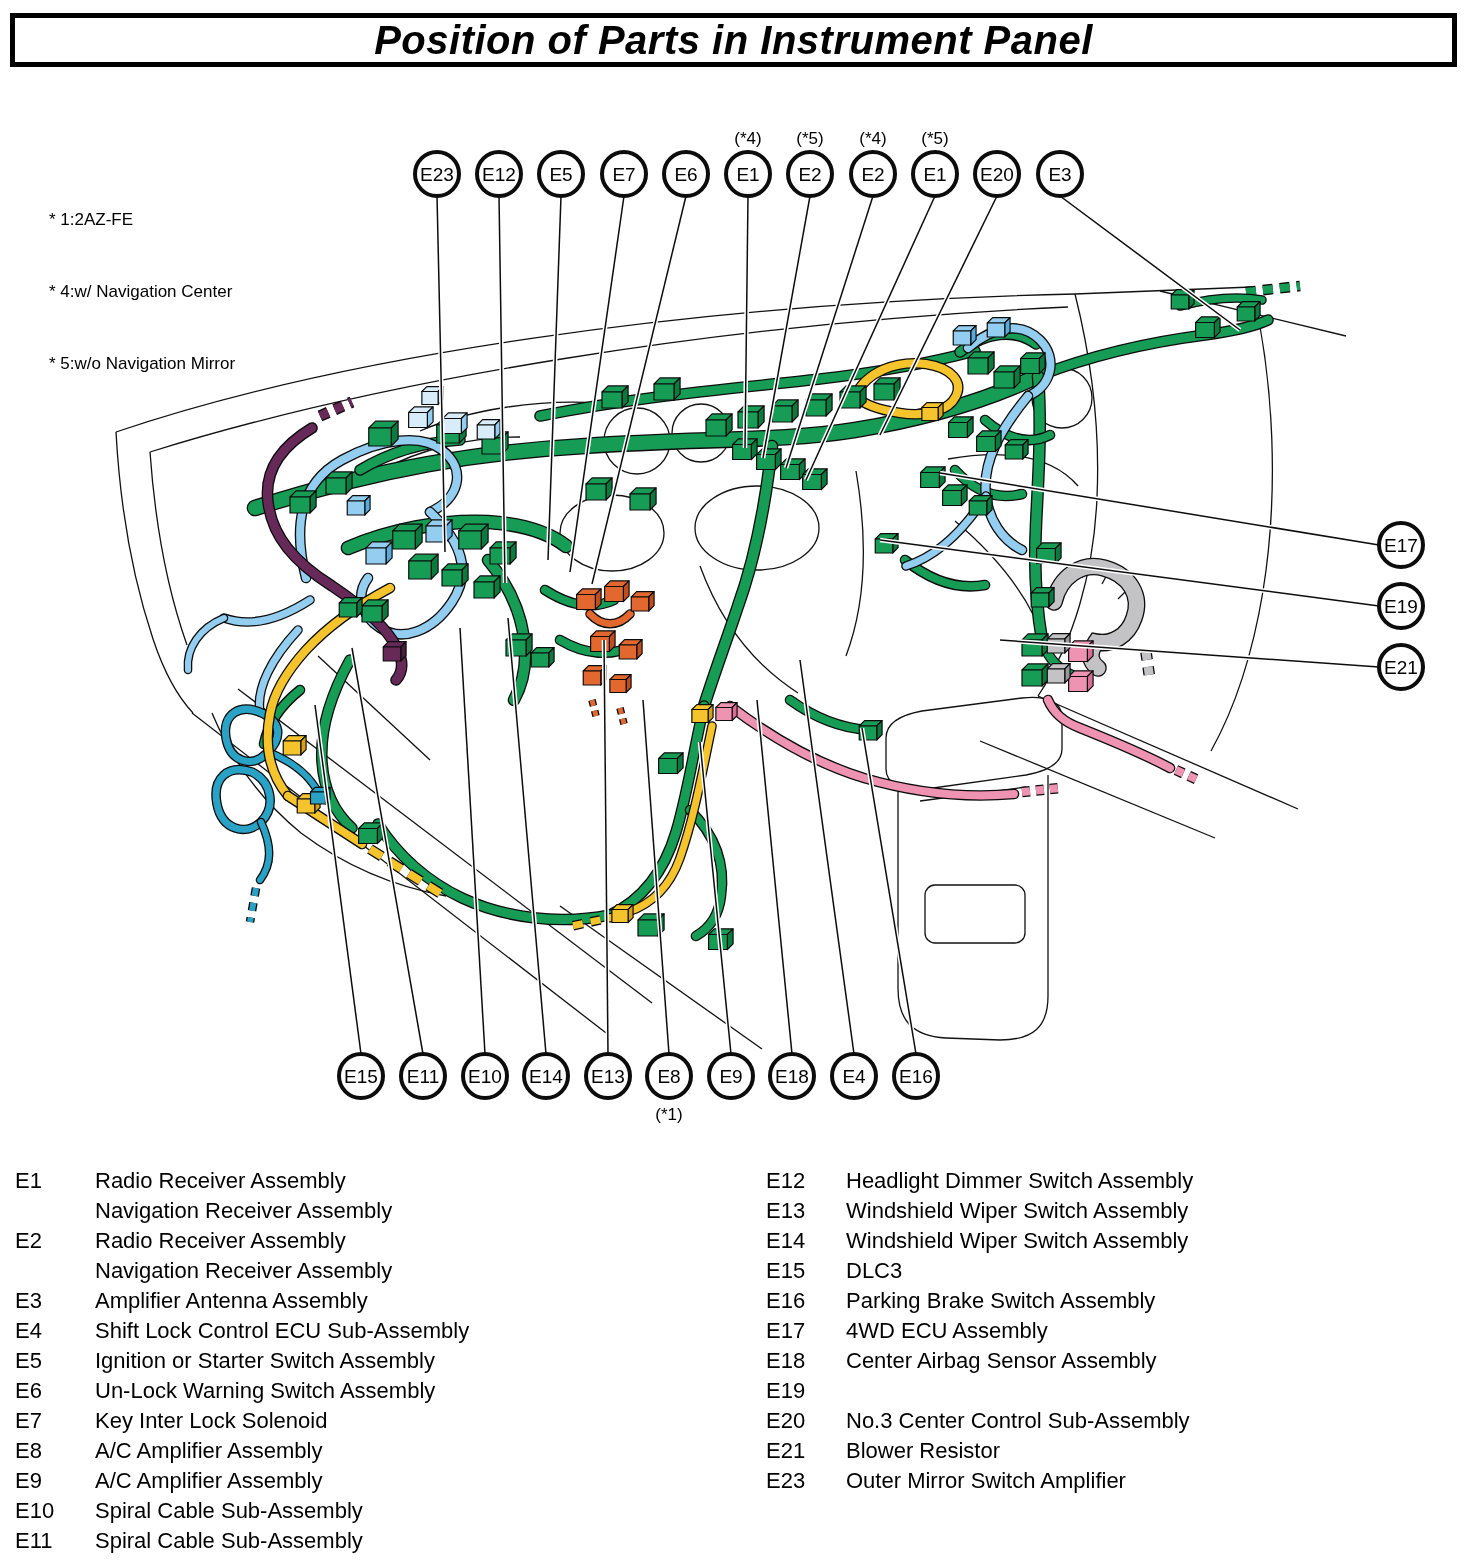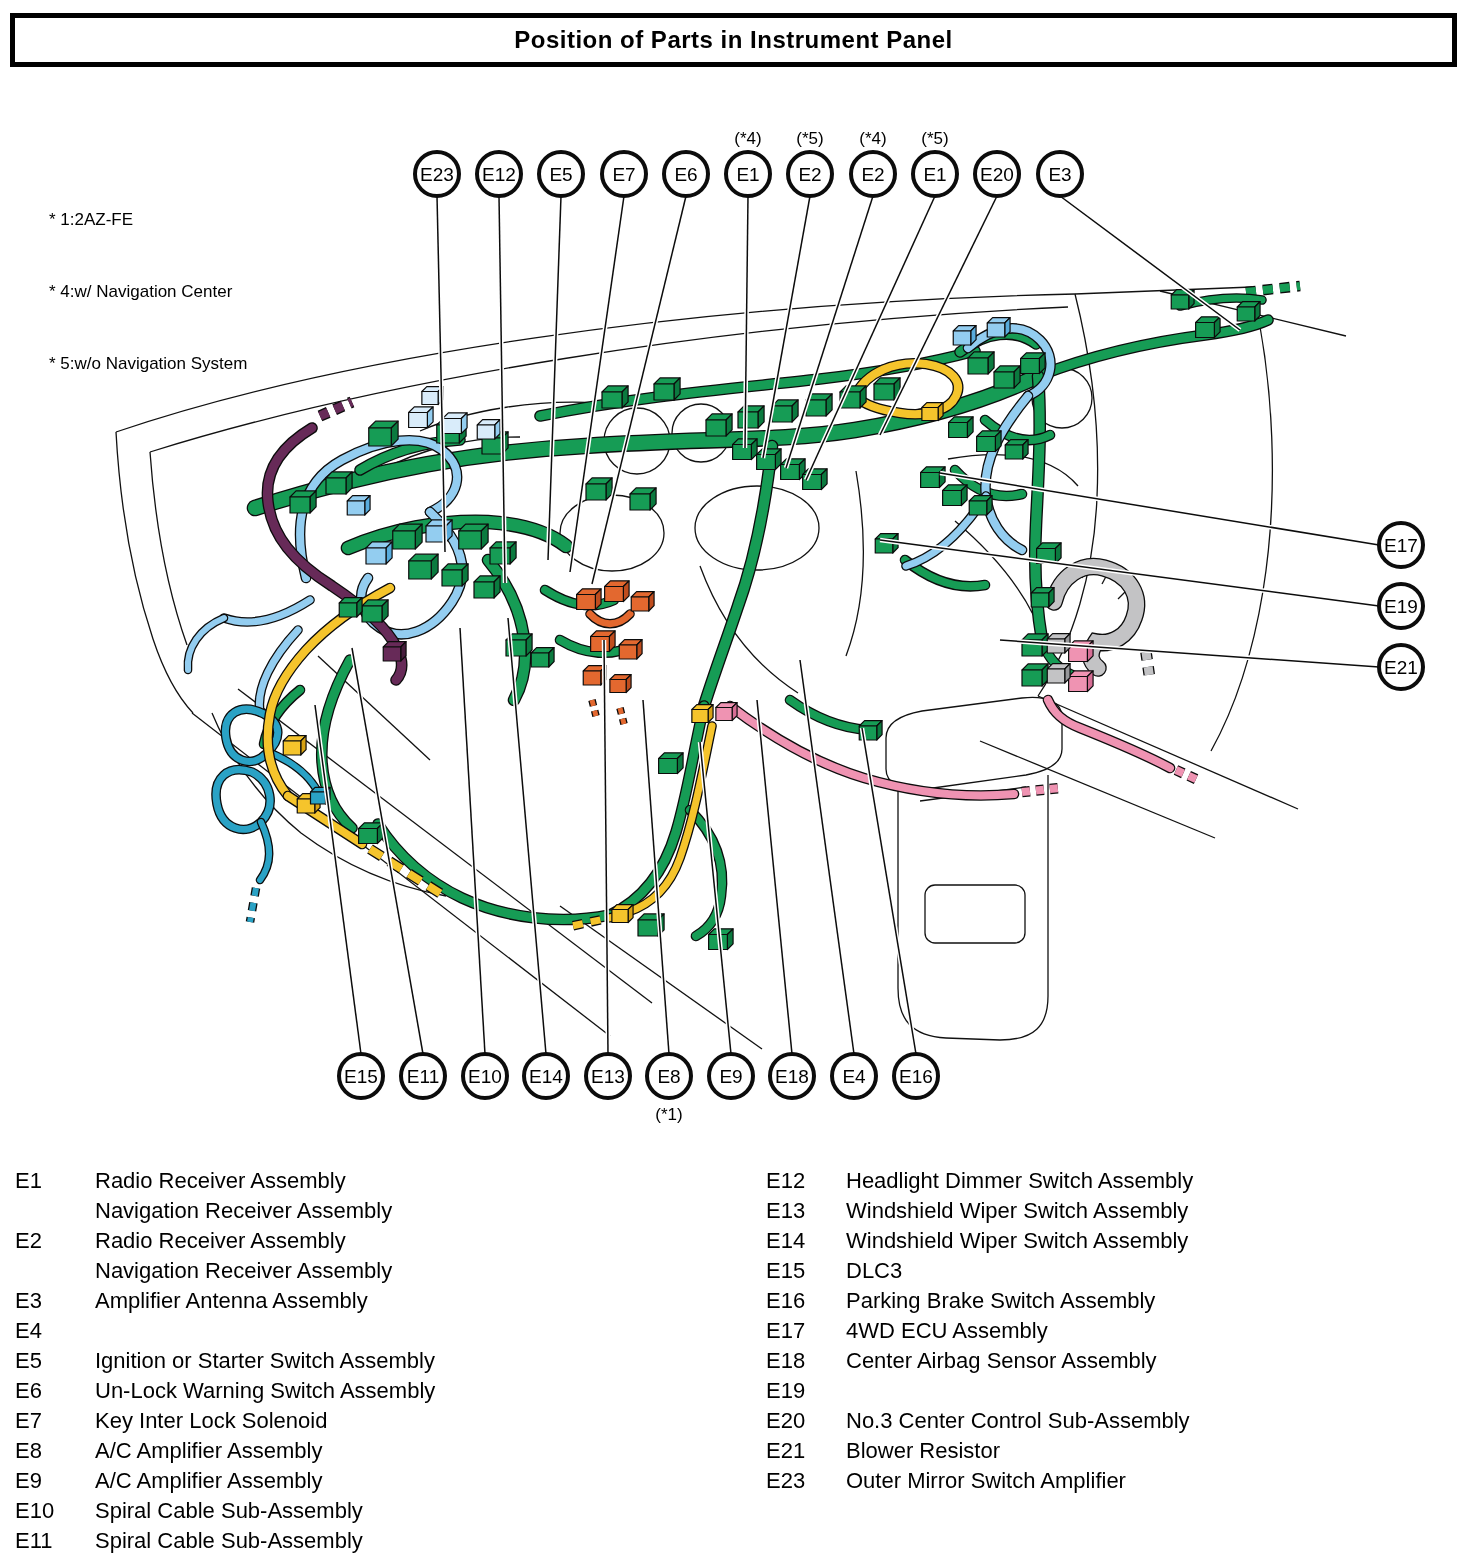--- a/index.html
+++ b/index.html
@@ -1,21 +1,21 @@
 <!DOCTYPE html>
 <html><head>
 <meta charset="utf-8">
 <style>
   html,body{margin:0;padding:0;background:#fff;}
   .page{position:relative;width:1467px;height:1563px;background:#fff;
         font-family:"Liberation Sans",sans-serif;overflow:hidden;color:#000;}
   .title-box{position:absolute;left:10px;top:13px;width:1447px;height:54px;
         border:5px solid #000;box-sizing:border-box;display:flex;
         align-items:center;justify-content:center;}
-  .title-box span{font-size:24px;font-weight:bold;letter-spacing:0.5px;}
+  .title-box span{font-size:40px;font-weight:bold;letter-spacing:0.5px;font-style:italic;}
   .notes{position:absolute;left:49px;top:160px;font-size:17px;line-height:24px;white-space:pre;}
   #art{position:absolute;left:0;top:0;}
   .legend-col{position:absolute;top:1166px;font-size:22px;}
   #legend-left{left:15px;width:730px;}
   #legend-right{left:766px;width:690px;}
   .lrow{display:flex;height:30px;align-items:center;}
   .lcode{width:80px;flex:none;}
   text{font-family:"Liberation Sans",sans-serif;}
 </style>
 </head>
@@ -23,21 +23,21 @@
 
 <div class="page">
 
   <div class="title-box">
     <span>Position of Parts in Instrument Panel</span>
   </div>
 
   <div class="notes">
     <div>* 1:2AZ-FE</div>
     <div>* 4:w/ Navigation Center</div>
-    <div>* 5:w/o Navigation System</div>
+    <div>* 5:w/o Navigation Mirror</div>
   </div>
 
   <svg id="art" width="1467" height="1160" viewBox="0 0 1467 1160">
     <g id="layer-outline">
         <path d="M116,432 C340,356 690,303 1075,294" fill="none" stroke="#111111" stroke-width="1.3"></path>
         <path d="M150,452 C380,380 720,323 1068,307" fill="none" stroke="#111111" stroke-width="1.3"></path>
         <path d="M116,432 C120,505 132,576 153,639 C163,669 177,696 193,713" fill="none" stroke="#111111" stroke-width="1.3"></path>
         <path d="M150,452 C155,522 166,586 187,645" fill="none" stroke="#111111" stroke-width="1.3"></path>
         <path d="M1075,294 L1252,287" fill="none" stroke="#111111" stroke-width="1.3"></path>
         <path d="M1160,291 L1346,336" fill="none" stroke="#111111" stroke-width="1.3"></path>
@@ -588,20 +588,21 @@
       <div class="lrow">
         <span class="lcode"></span>
         <span>Navigation Receiver Assembly</span>
       </div>
       <div class="lrow">
         <span class="lcode">E3</span>
         <span>Amplifier Antenna Assembly</span>
       </div>
       <div class="lrow">
         <span class="lcode">E4</span>
+        <span>Shift Lock Control ECU Sub-Assembly</span>
       </div>
       <div class="lrow">
         <span class="lcode">E5</span>
         <span>Ignition or Starter Switch Assembly</span>
       </div>
       <div class="lrow">
         <span class="lcode">E6</span>
         <span>Un-Lock Warning Switch Assembly</span>
       </div>
       <div class="lrow">

